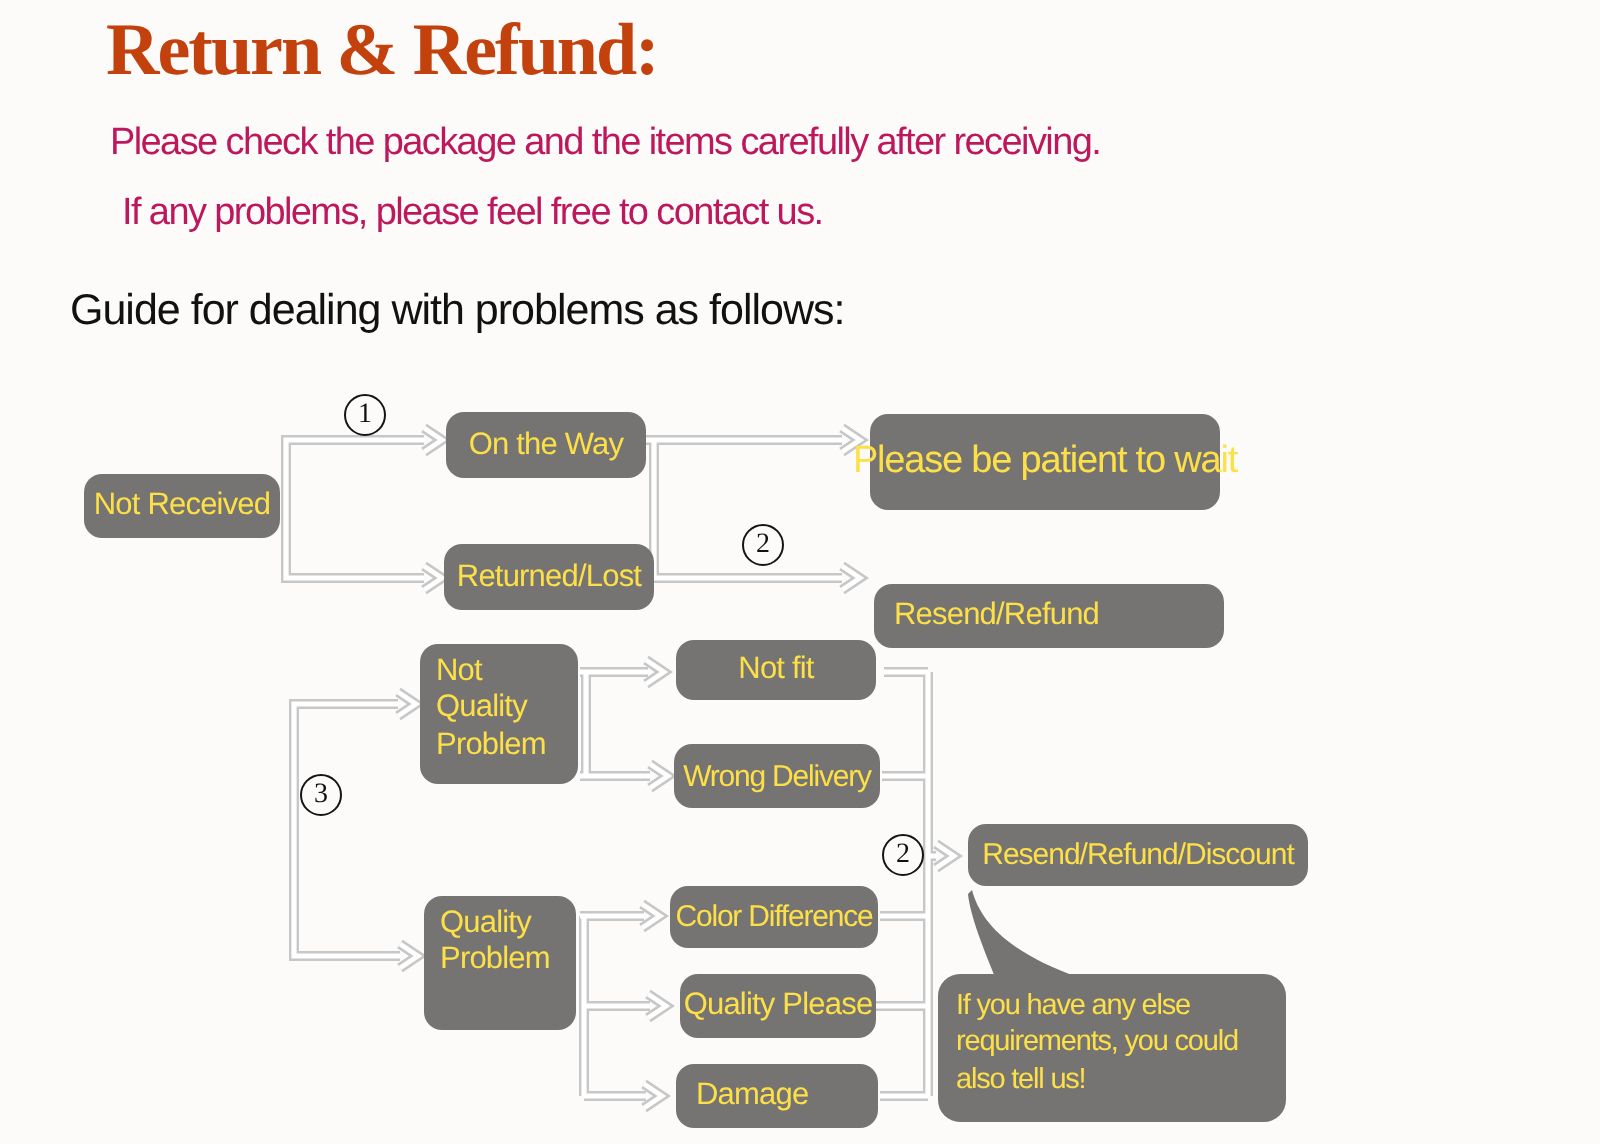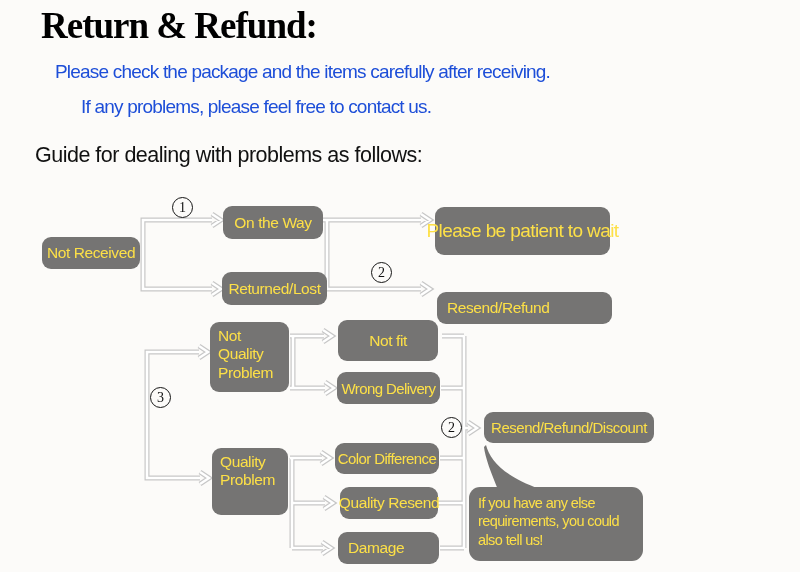--- a/index.html
+++ b/index.html
@@ -5,28 +5,28 @@
   html,body{margin:0;padding:0;}
   .canvas{
     position:relative;
     width:800px;height:572px;
     background:#fcfbf9;
     overflow:hidden;
     font-family:"Liberation Sans","DejaVu Sans",sans-serif;
     color:#1b1b1b;
   }
   .title{
-    position:absolute;left:41px;top:4px;margin:0;
+    position:absolute;left:53px;top:4px;margin:0;
     font-family:"Liberation Serif","DejaVu Serif",serif;
     font-weight:700;font-size:37px;letter-spacing:-1px;
-    color:#000000;
+    color:#c2410c;
   }
-  .intro{position:absolute;margin:0;font-size:19px;letter-spacing:-0.8px;color:#1d4ed8;}
+  .intro{position:absolute;margin:0;font-size:19px;letter-spacing:-0.8px;color:#be185d;}
   .intro.l1{left:55px;top:61px;}
-  .intro.l2{left:61px;top:96px;margin-left:20px;}
+  .intro.l2{left:61px;top:96px;}
   .guide{
     position:absolute;left:35px;top:143px;margin:0;
     font-size:21.5px;font-weight:400;letter-spacing:-0.5px;color:#111;
   }
   svg.connectors{position:absolute;left:0;top:0;}
   .c-outer{fill:none;stroke:#c7c7c7;stroke-width:5;}
   .c-inner{fill:none;stroke:#ffffff;stroke-width:2.6;}
   .a-outer{fill:none;stroke:#c7c7c7;stroke-width:5;stroke-linejoin:miter;}
   .a-inner{fill:none;stroke:#ffffff;stroke-width:2.4;stroke-linejoin:miter;}
   .tail{fill:#757473;stroke:none;}
@@ -78,25 +78,25 @@
     <path class="tail" d="M486,445 C490,460 503,476 540,489 L499,492 C491,473 485,457 484,447 Z"></path>
   </svg>
 
   <div class="node" style="left:42px;top:237px;width:98px;height:32px;">Not Received</div>
   <div class="node" style="left:223px;top:206px;width:100px;height:33px;">On the Way</div>
   <div class="node" style="left:222px;top:272px;width:105px;height:33px;">Returned/Lost</div>
   <div class="node" style="left:435px;top:207px;width:175px;height:48px;font-size:19px;letter-spacing:-0.6px;">Please be patient to wait</div>
   <div class="node ta-left" style="left:437px;top:272px;width:175px;height:32px;margin-top:20px;">Resend/Refund</div>
 
   <div class="node wrap" style="left:210px;top:322px;width:79px;height:70px;">Not Quality Problem</div>
-  <div class="node" style="left:338px;top:320px;width:100px;height:41px;">Not fit</div>
+  <div class="node" style="left:338px;top:320px;width:100px;height:30px;">Not fit</div>
   <div class="node" style="left:337px;top:372px;width:103px;height:32px;font-size:15px;letter-spacing:-0.6px;">Wrong Delivery</div>
   <div class="node wrap" style="left:212px;top:448px;width:76px;height:67px;">Quality Problem</div>
   <div class="node" style="left:335px;top:443px;width:104px;height:31px;font-size:15px;letter-spacing:-0.6px;">Color Difference</div>
-  <div class="node" style="left:340px;top:487px;width:98px;height:32px;">Quality Resend</div>
+  <div class="node" style="left:340px;top:487px;width:98px;height:32px;">Quality Please</div>
   <div class="node ta-left" style="left:338px;top:532px;width:101px;height:32px;">Damage</div>
   <div class="node" style="left:484px;top:412px;width:170px;height:31px;font-size:15px;letter-spacing:-0.5px;">Resend/Refund/Discount</div>
 
   <div class="node bubble" style="left:469px;top:487px;width:174px;min-height:74px;">If you have any else requirements, you could also tell us!</div>
 
   <span class="marker" style="left:172px;top:197px;">1</span>
   <span class="marker" style="left:371px;top:262px;">2</span>
   <span class="marker" style="left:150px;top:387px;">3</span>
   <span class="marker" style="left:441px;top:417px;">2</span>
 

